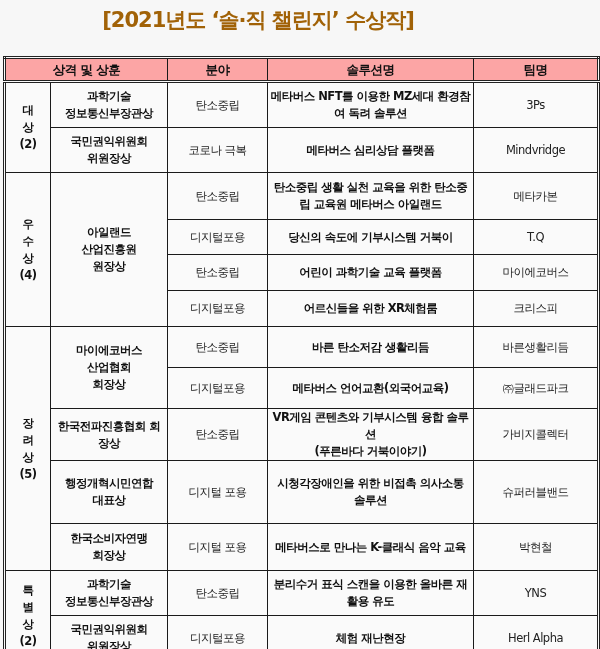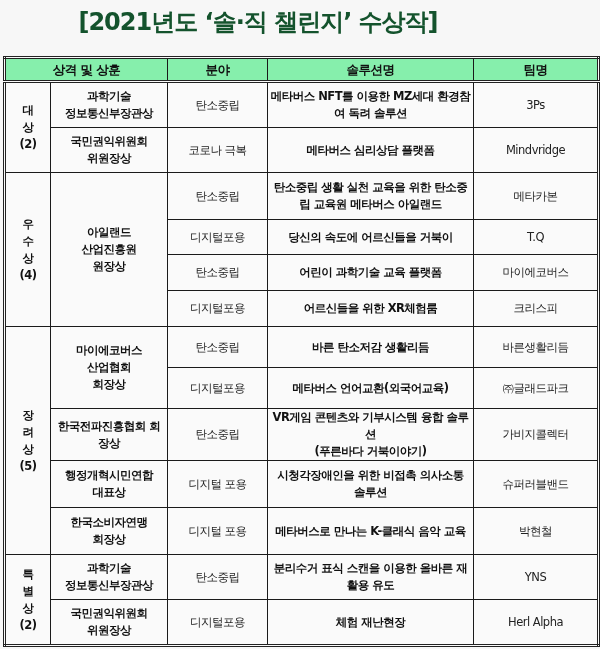--- a/index.html
+++ b/index.html
@@ -7,42 +7,42 @@
     width: 600px; height: 649px;
     background: #f7f7f7;
     font-family: "DejaVu Sans", "Liberation Sans", sans-serif;
     color: #111;
     position: relative;
     overflow: hidden;
   }
   .title {
     position: absolute; left: 0; top: 6px; width: 516px;
     text-align: center;
-    font-size: 24px; font-weight: bold; letter-spacing: -1px;
-    color: #14532d;
+    font-size: 21px; font-weight: bold; letter-spacing: -1px;
+    color: #a16207;
   }
   table.awards {
     position: absolute; left: 3px; top: 56px;
     width: 594px; height: 588px;
     border-collapse: collapse;
     table-layout: fixed;
     border: 3px double #222;
     background: #fafafa;
   }
   table.awards td, table.awards th {
     border: 1.5px solid #1a1a1a;
     text-align: center; vertical-align: middle;
     padding: 0 2px;
     font-size: 11.5px;
     line-height: 17px;
     letter-spacing: -0.5px;
     overflow: hidden;
   }
   table.awards thead th {
-    background: #86efac;
+    background: #fca5a5;
     font-weight: bold;
     font-size: 12.5px;
     height: 21px;
     border-bottom: 3px double #222;
   }
   td.grade { font-weight: bold; font-size: 12px; line-height: 17px; }
   td.honor { font-weight: bold; }
   td.field { font-weight: normal; color: #222; }
   td.solution { font-weight: bold; }
   td.team { font-weight: normal; color: #222; }
@@ -112,21 +112,21 @@
       </td>
       <td class="field">탄소중립</td>
       <td class="solution vstack">
         <span>탄소중립 생활 실천 교육을 위한 탄소중</span>
         <span>립 교육원 메타버스 아일랜드</span>
       </td>
       <td class="team">메타카본</td>
     </tr>
     <tr style="height:35px">
       <td class="field">디지털포용</td>
-      <td class="solution">당신의 속도에 어르신들을 거북이</td>
+      <td class="solution">당신의 속도에 기부시스템 거북이</td>
       <td class="team">T.Q</td>
     </tr>
     <tr style="height:36px">
       <td class="field">탄소중립</td>
       <td class="solution">어린이 과학기술 교육 플랫폼</td>
       <td class="team">마이에코버스</td>
     </tr>
     <tr style="height:36px">
       <td class="field">디지털포용</td>
       <td class="solution">어르신들을 위한 XR체험룸</td>
@@ -159,21 +159,21 @@
         <span>한국전파진흥협회 회</span>
         <span>장상</span>
       </td>
       <td class="field">탄소중립</td>
       <td class="solution vstack">
         <span>VR게임 콘텐츠와 기부시스템 융합 솔루션</span>
         <span>(푸른바다 거북이야기)</span>
       </td>
       <td class="team">가비지콜렉터</td>
     </tr>
-    <tr style="height:47px">
+    <tr style="height:63px">
       <td class="honor vstack">
         <span>행정개혁시민연합</span>
         <span>대표상</span>
       </td>
       <td class="field">디지털 포용</td>
       <td class="solution vstack">
         <span>시청각장애인을 위한 비접촉 의사소통</span>
         <span>솔루션</span>
       </td>
       <td class="team">슈퍼러블밴드</td>

